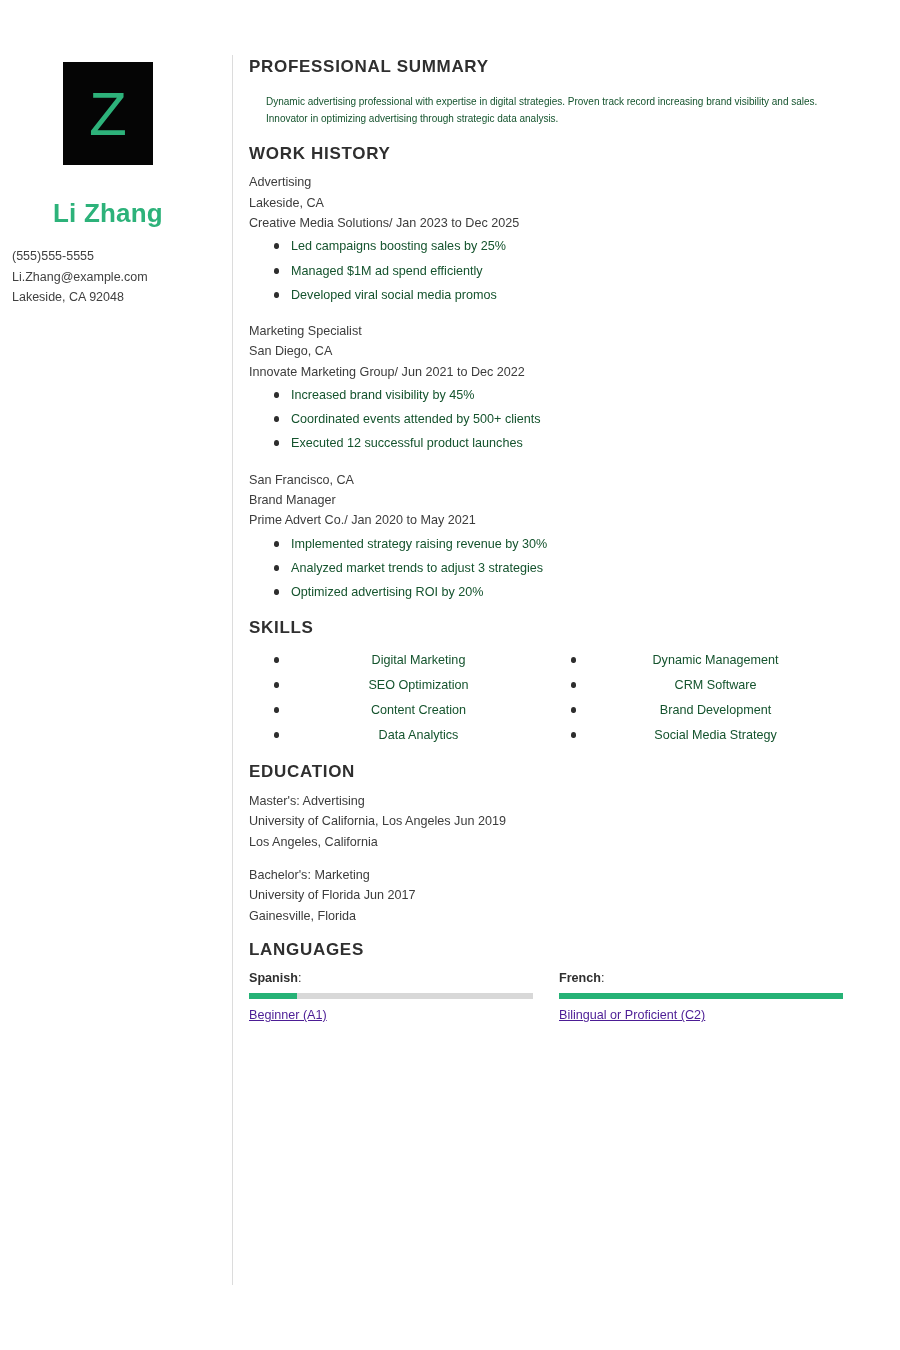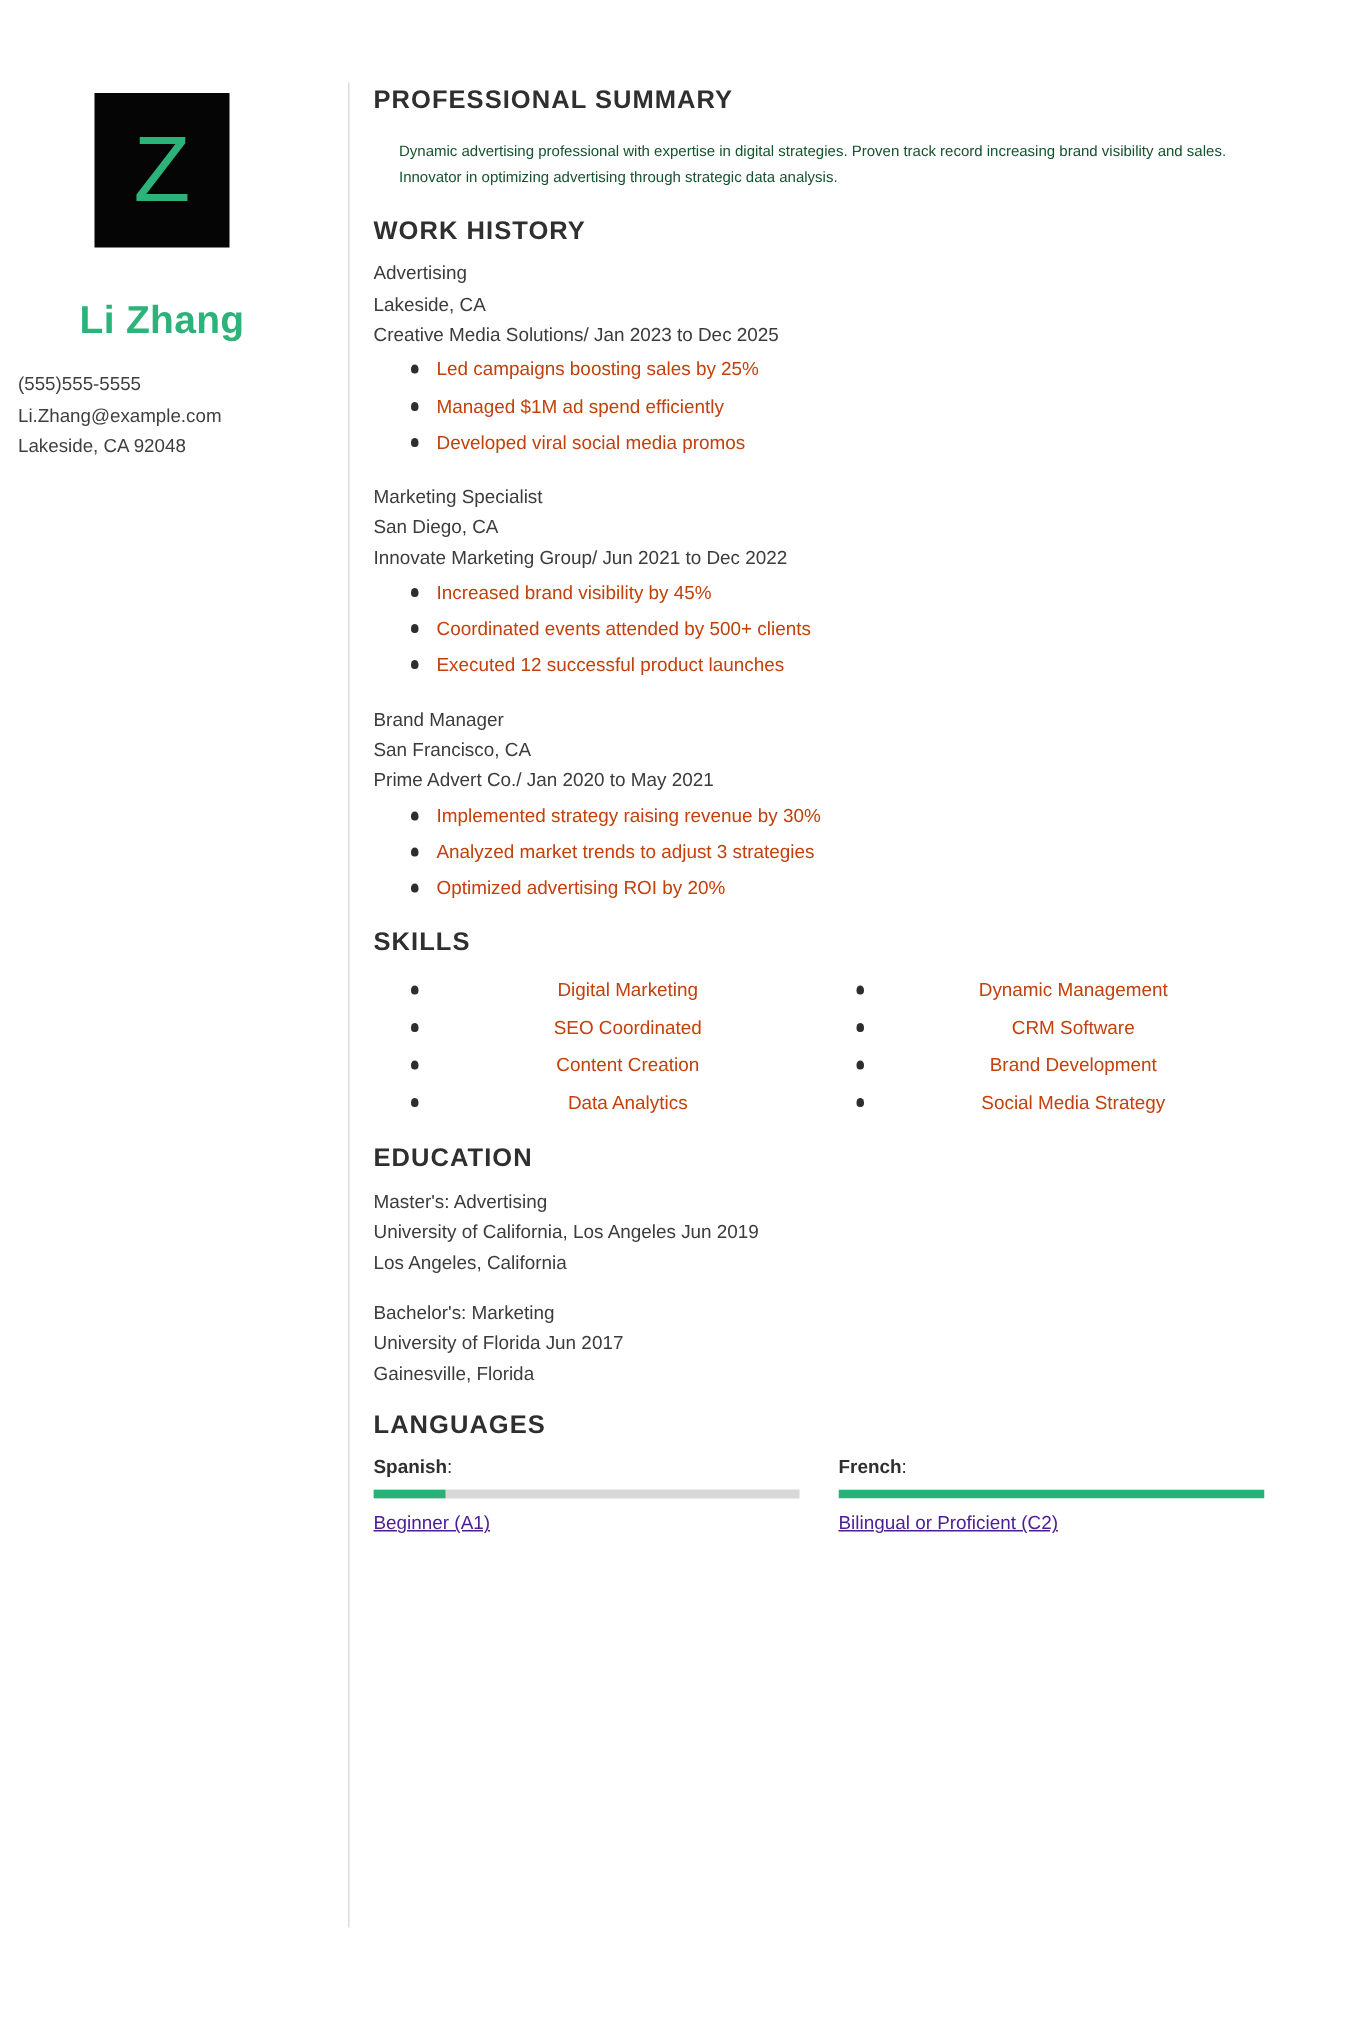--- a/index.html
+++ b/index.html
@@ -125,21 +125,21 @@
   }
   ul.bullets {
     list-style: none;
     margin: 1px 0 0 0;
     padding: 0 0 0 42px;
   }
   ul.bullets li {
     position: relative;
     font-size: 12.6px;
     line-height: 1.92;
-    color: #c2410c;
+    color: #14532d;
   }
   ul.bullets li::before {
     content: "";
     position: absolute;
     left: -17px;
     top: 9px;
     width: 5px;
     height: 6px;
     background: #2e2e2e;
     border-radius: 50% 50% 45% 45%;
@@ -258,38 +258,38 @@
         <div class="job-line">San Diego, CA</div>
         <div class="job-line">Innovate Marketing Group/ Jun 2021 to Dec 2022</div>
         <ul class="bullets">
           <li>Increased brand visibility by 45%</li>
           <li>Coordinated events attended by 500+ clients</li>
           <li>Executed 12 successful product launches</li>
         </ul>
       </div>
 
       <div class="job">
+        <div class="job-line">San Francisco, CA</div>
         <div class="job-line">Brand Manager</div>
-        <div class="job-line">San Francisco, CA</div>
         <div class="job-line">Prime Advert Co./ Jan 2020 to May 2021</div>
         <ul class="bullets">
           <li>Implemented strategy raising revenue by 30%</li>
           <li>Analyzed market trends to adjust 3 strategies</li>
           <li>Optimized advertising ROI by 20%</li>
         </ul>
       </div>
     </section>
 
     <section class="section">
       <h2 class="section-title">SKILLS</h2>
       <div class="skills-grid">
         <div class="skills-col">
           <ul class="bullets">
             <li>Digital Marketing</li>
-            <li>SEO Coordinated</li>
+            <li>SEO Optimization</li>
             <li>Content Creation</li>
             <li>Data Analytics</li>
           </ul>
         </div>
         <div class="skills-col">
           <ul class="bullets">
             <li>Dynamic Management</li>
             <li>CRM Software</li>
             <li>Brand Development</li>
             <li>Social Media Strategy</li>

